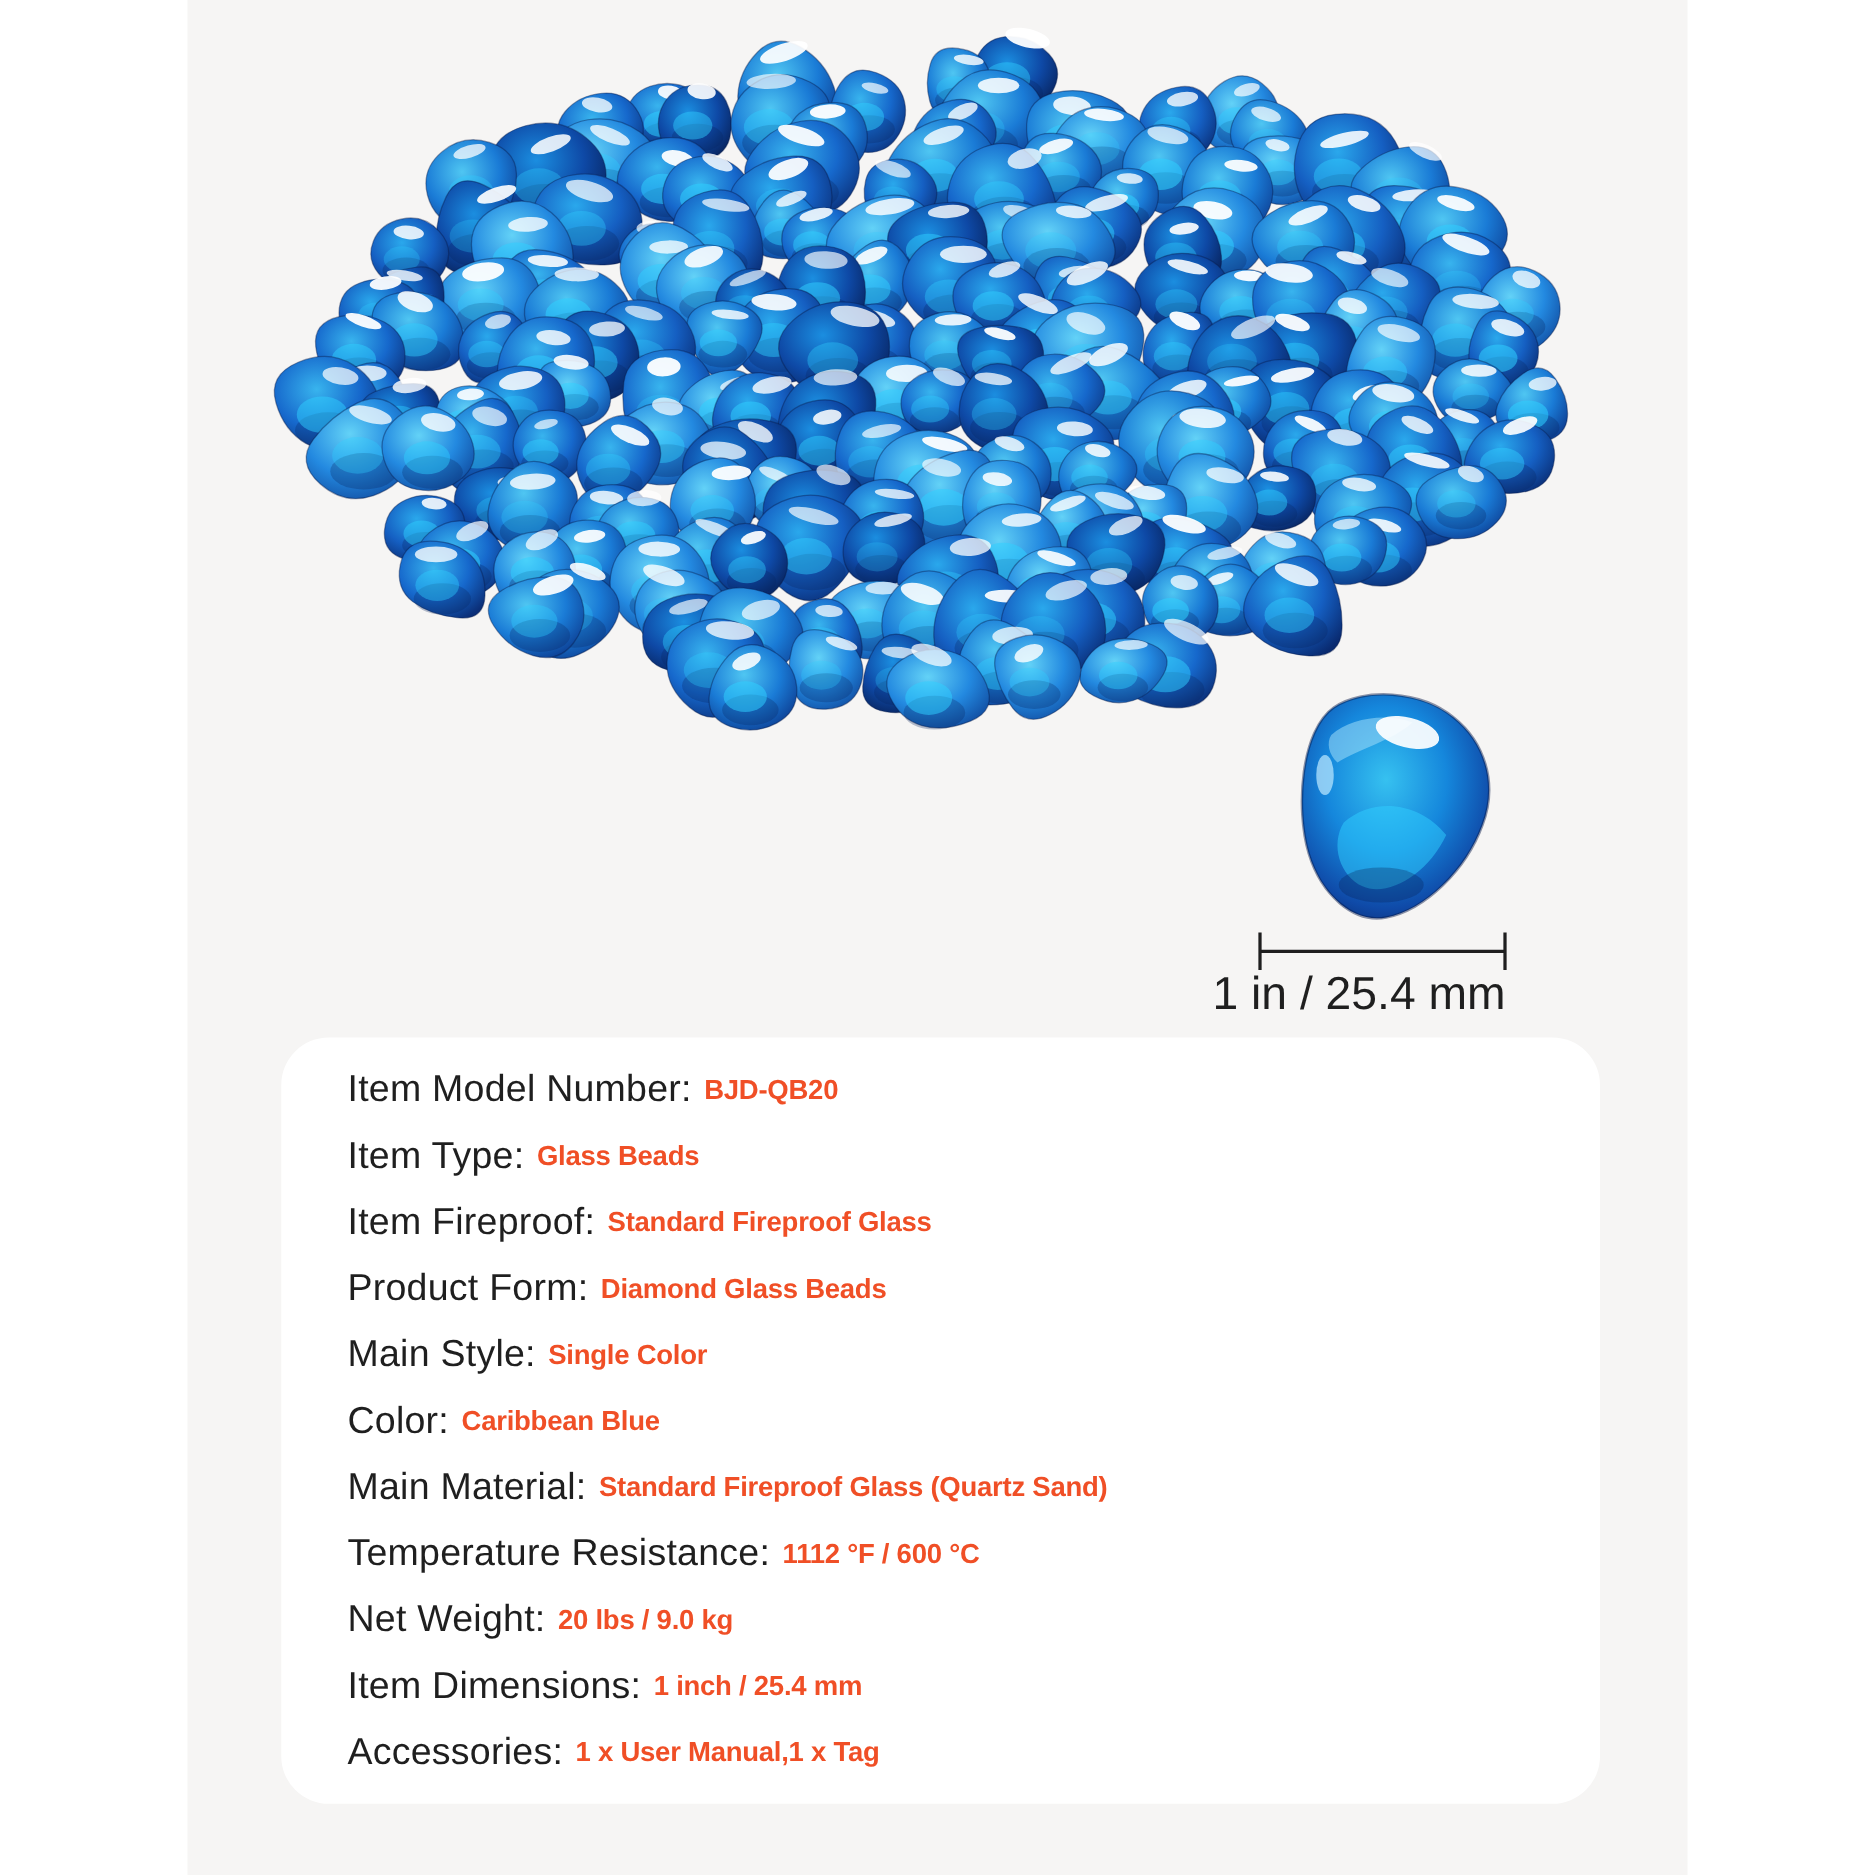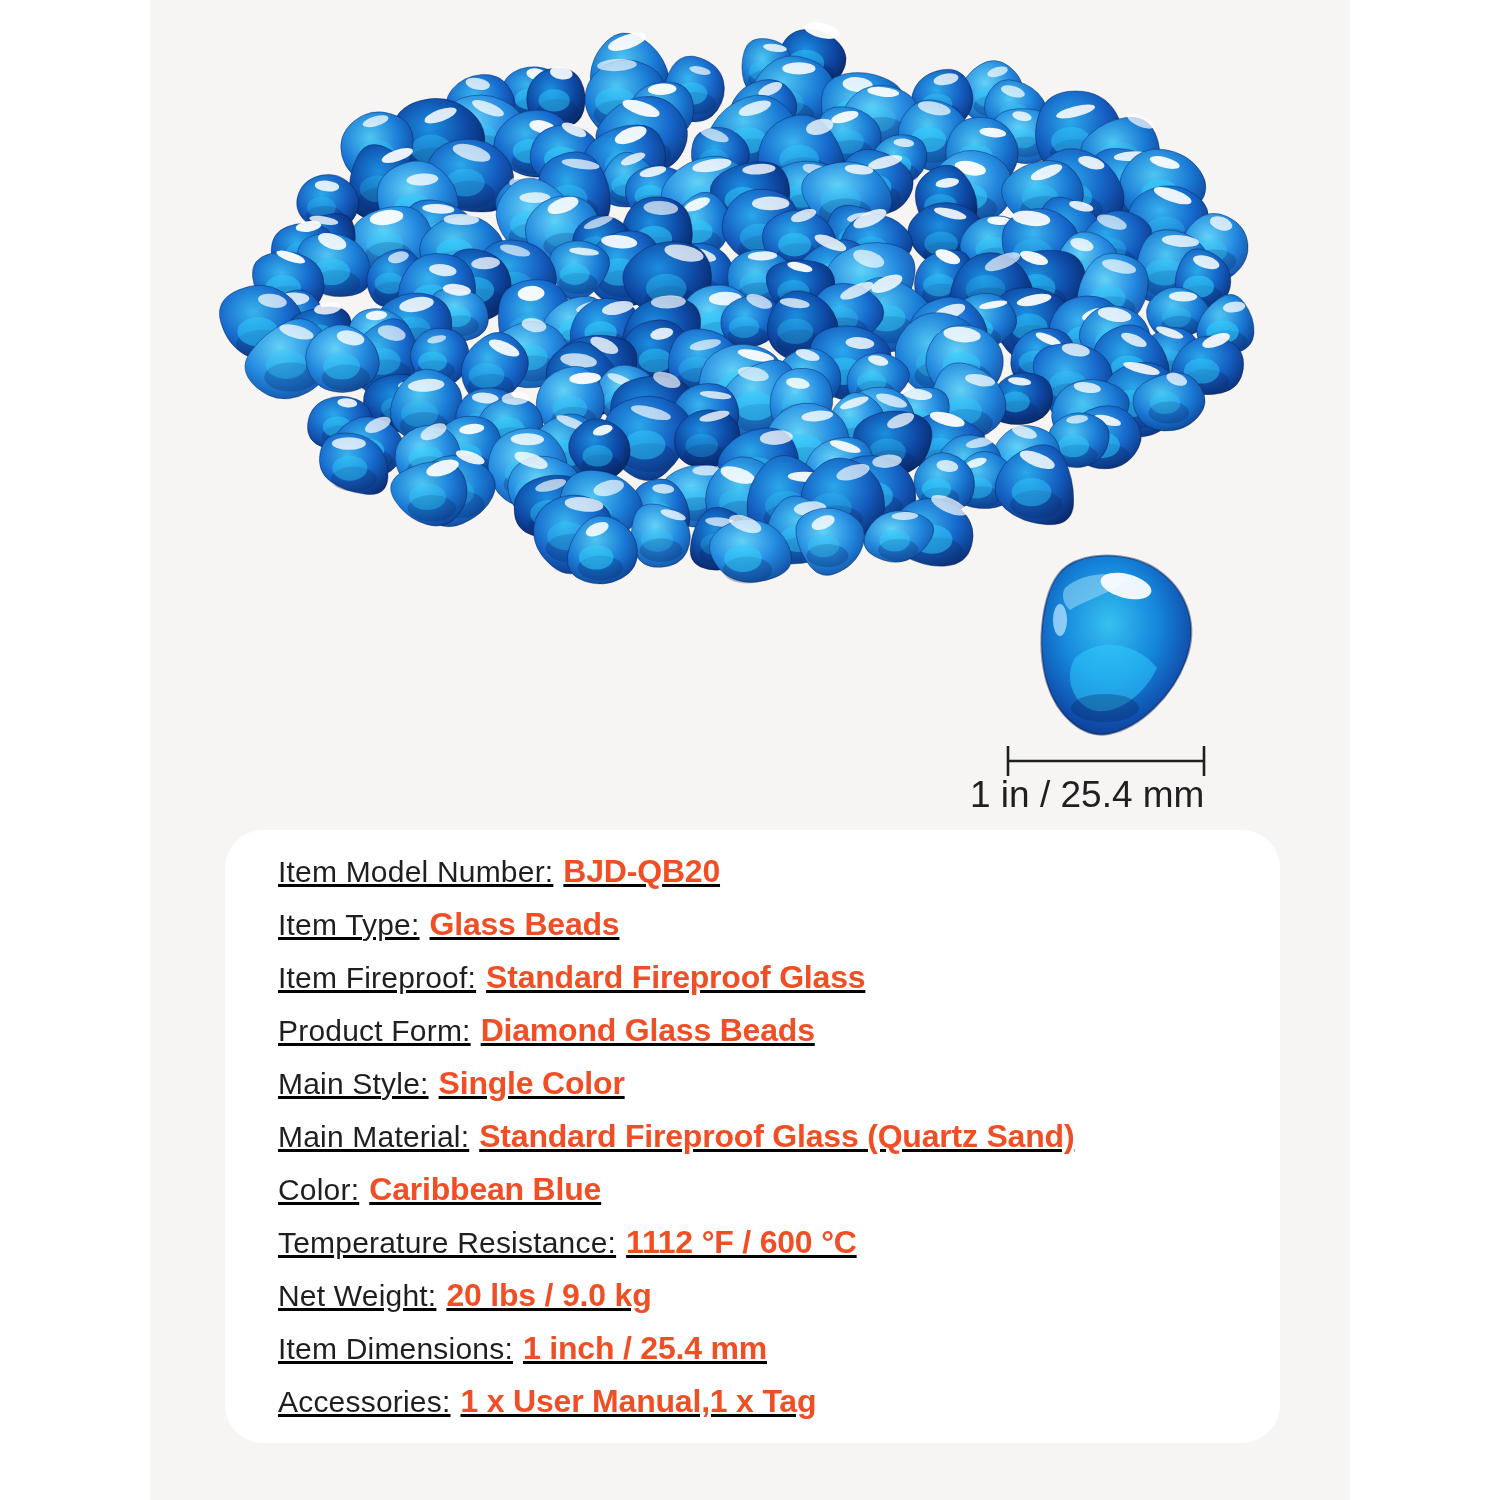--- a/index.html
+++ b/index.html
@@ -17,27 +17,27 @@
   .dim-line{position:absolute;left:848px;top:740px;width:216px;height:42px;}
   .dim-label{
     position:absolute;left:820px;top:774px;width:272px;
     font-size:37px;color:var(--dimension-line,#1f1f1f);letter-spacing:0px;
   }
   .spec-card{
     position:absolute;left:75px;top:830px;width:1055px;height:613px;
     background:var(--card-background,#ffffff);border-radius:38px;
     box-sizing:border-box;padding:15px 30px 0 53px;
   }
-  .spec-row{display:flex;align-items:center;height:53px;white-space:nowrap;text-decoration:underline;}
+  .spec-row{display:flex;align-items:center;height:53px;white-space:nowrap;}
   .spec-label{
     font-size:30px;color:var(--label-text,#1f1f1f);font-weight:400;
     margin-right:10px;letter-spacing:0.2px;
   }
   .spec-value{
-    font-size:32px;color:var(--value-text,#f04f26);font-weight:700;
+    font-size:22px;color:var(--value-text,#f04f26);font-weight:700;
     letter-spacing:-0.2px;
   }
 </style>
 </head>
 <body style="--page-background: #ffffff; --content-background: #f6f5f4; --card-background: #ffffff; --label-text: #1f1f1f; --value-text: #f04f26; --bead-primary-blue: #1663c4; --bead-highlight-cyan: #2fd0ff; --bead-dark-navy: #0a2a6e; --dimension-line: #1f1f1f;">
 
 <div class="content-col">
 
   <svg class="beads-pile" viewBox="0 0 1200 600" xmlns="http://www.w3.org/2000/svg">
       <defs>
@@ -1290,26 +1290,26 @@
     </div>
     <div class="spec-row">
       <span class="spec-label">Product Form:</span>
       <span class="spec-value">Diamond Glass Beads</span>
     </div>
     <div class="spec-row">
       <span class="spec-label">Main Style:</span>
       <span class="spec-value">Single Color</span>
     </div>
     <div class="spec-row">
+      <span class="spec-label">Color:</span>
+      <span class="spec-value">Caribbean Blue</span>
+    </div>
+    <div class="spec-row">
       <span class="spec-label">Main Material:</span>
       <span class="spec-value">Standard Fireproof Glass (Quartz Sand)</span>
-    </div>
-    <div class="spec-row">
-      <span class="spec-label">Color:</span>
-      <span class="spec-value">Caribbean Blue</span>
     </div>
     <div class="spec-row">
       <span class="spec-label">Temperature Resistance:</span>
       <span class="spec-value">1112 °F / 600 °C</span>
     </div>
     <div class="spec-row">
       <span class="spec-label">Net Weight:</span>
       <span class="spec-value">20 lbs / 9.0 kg</span>
     </div>
     <div class="spec-row">

